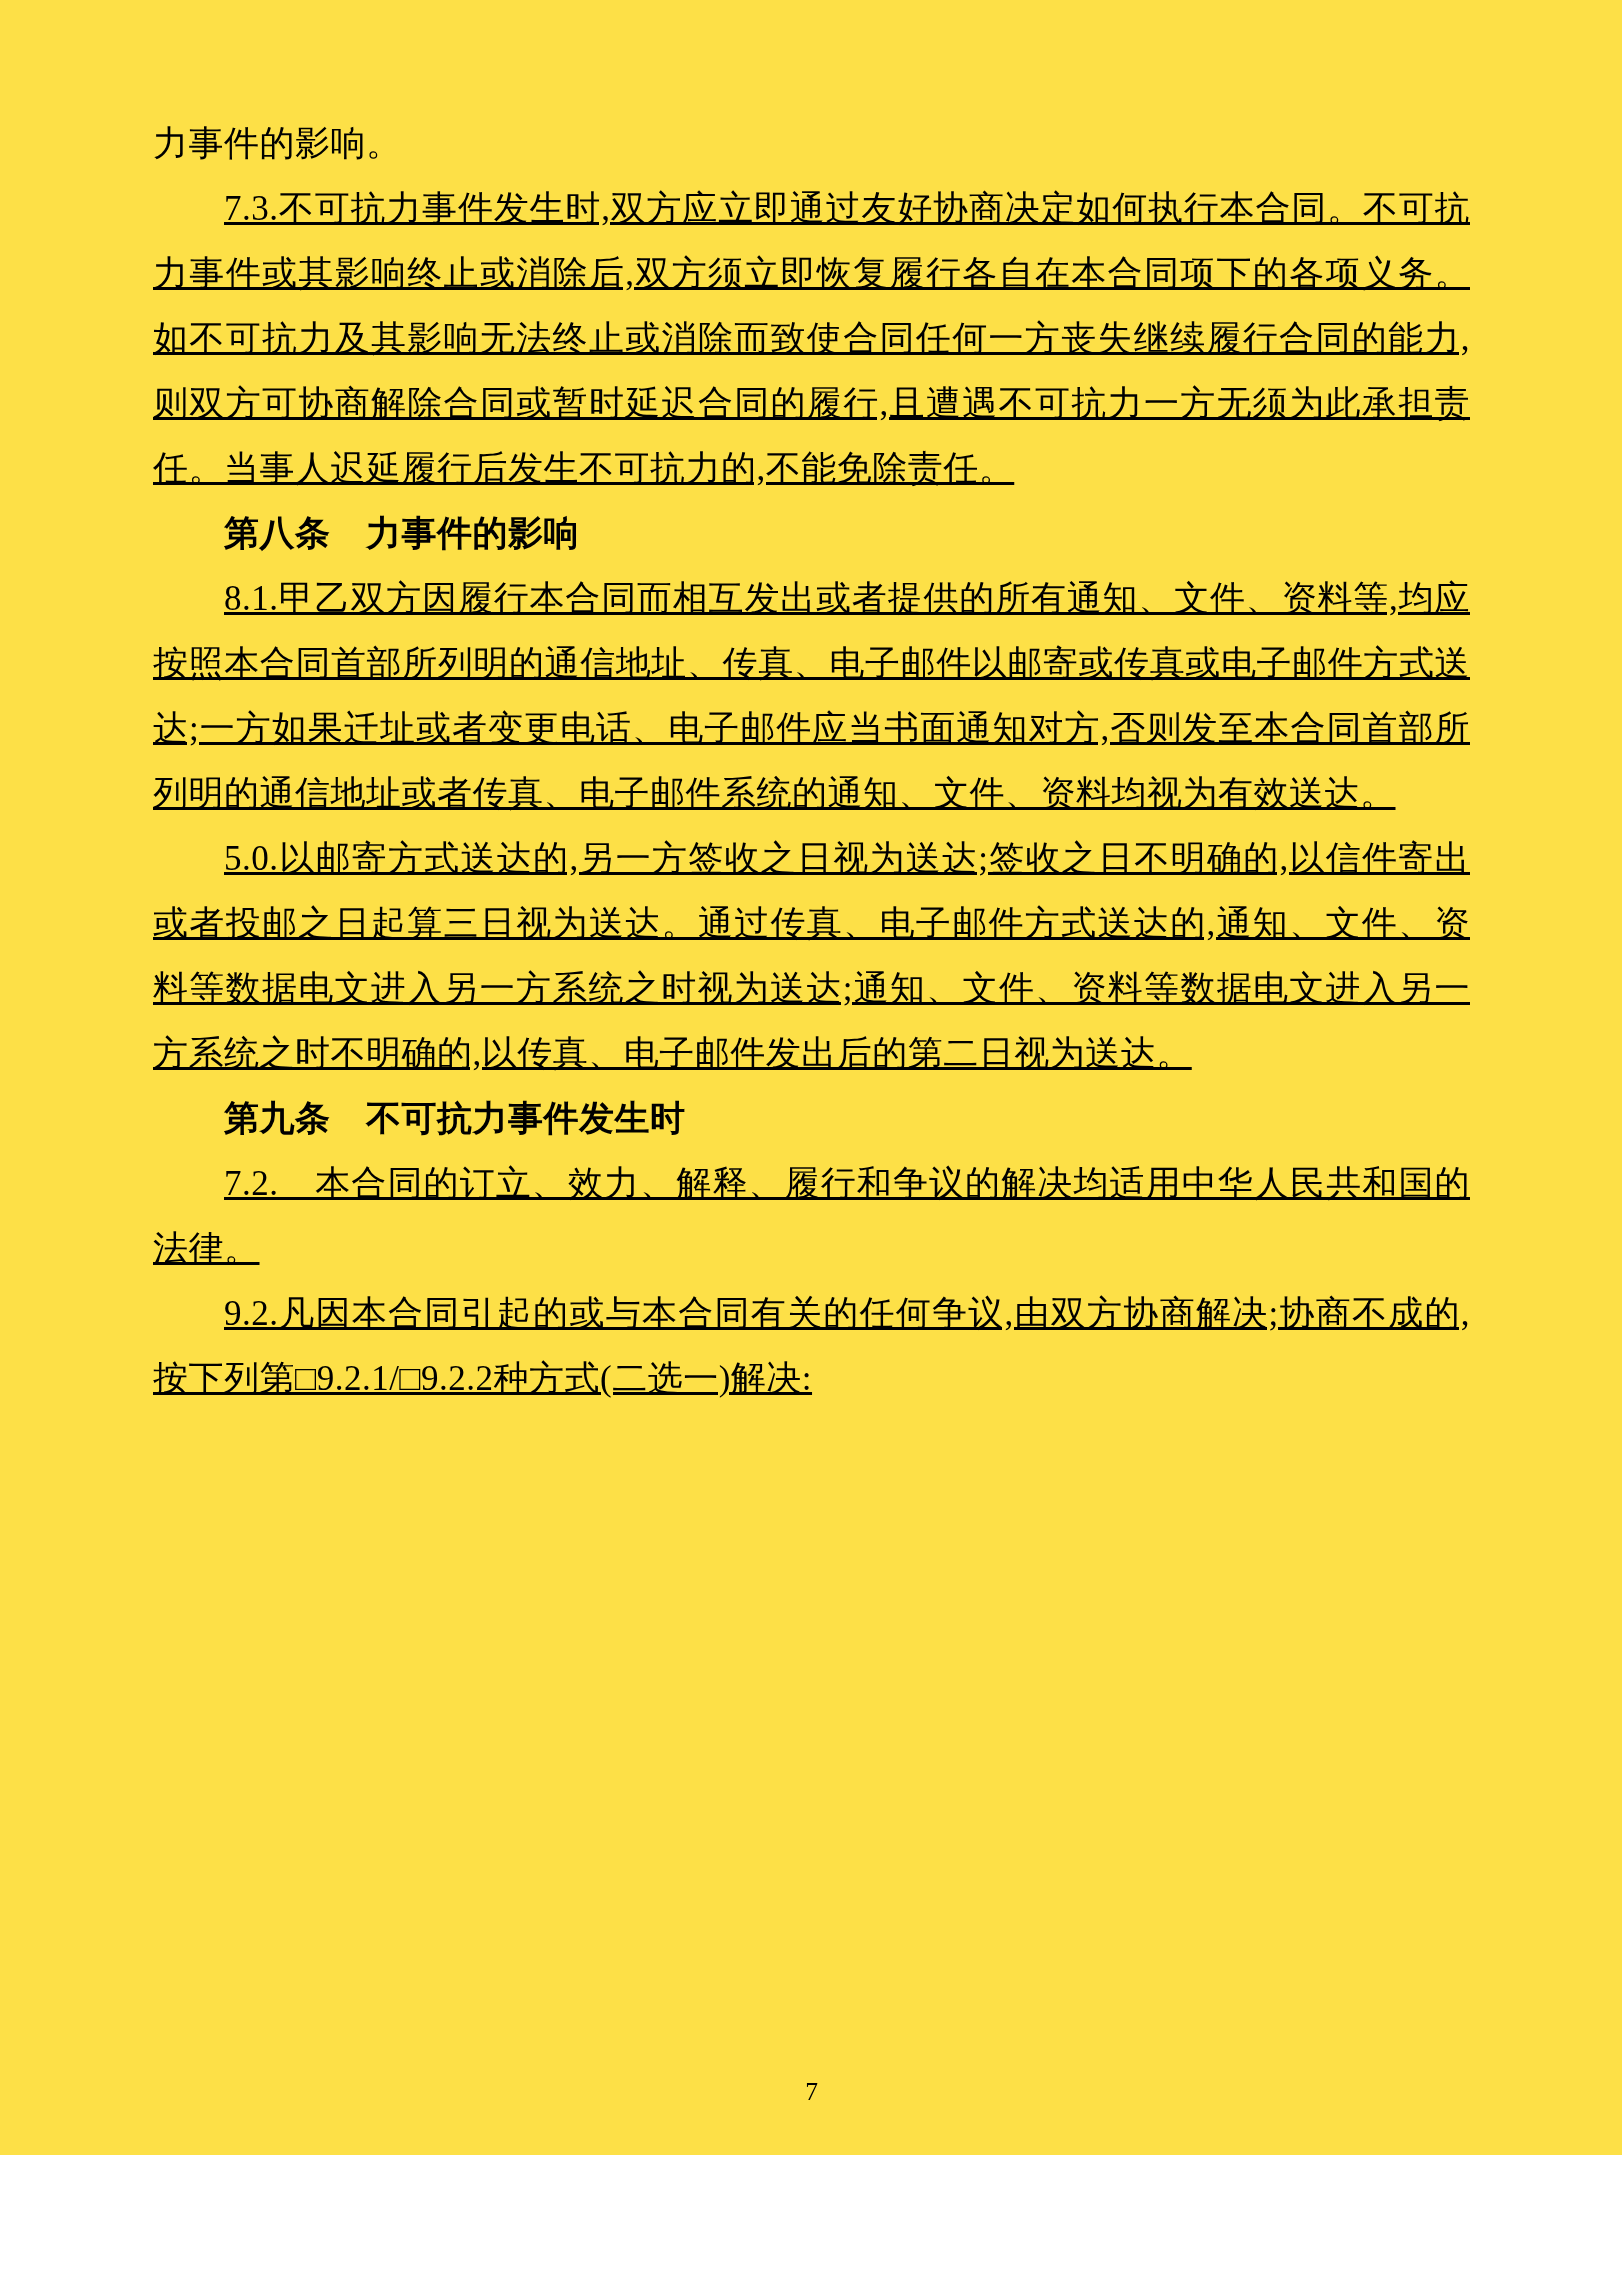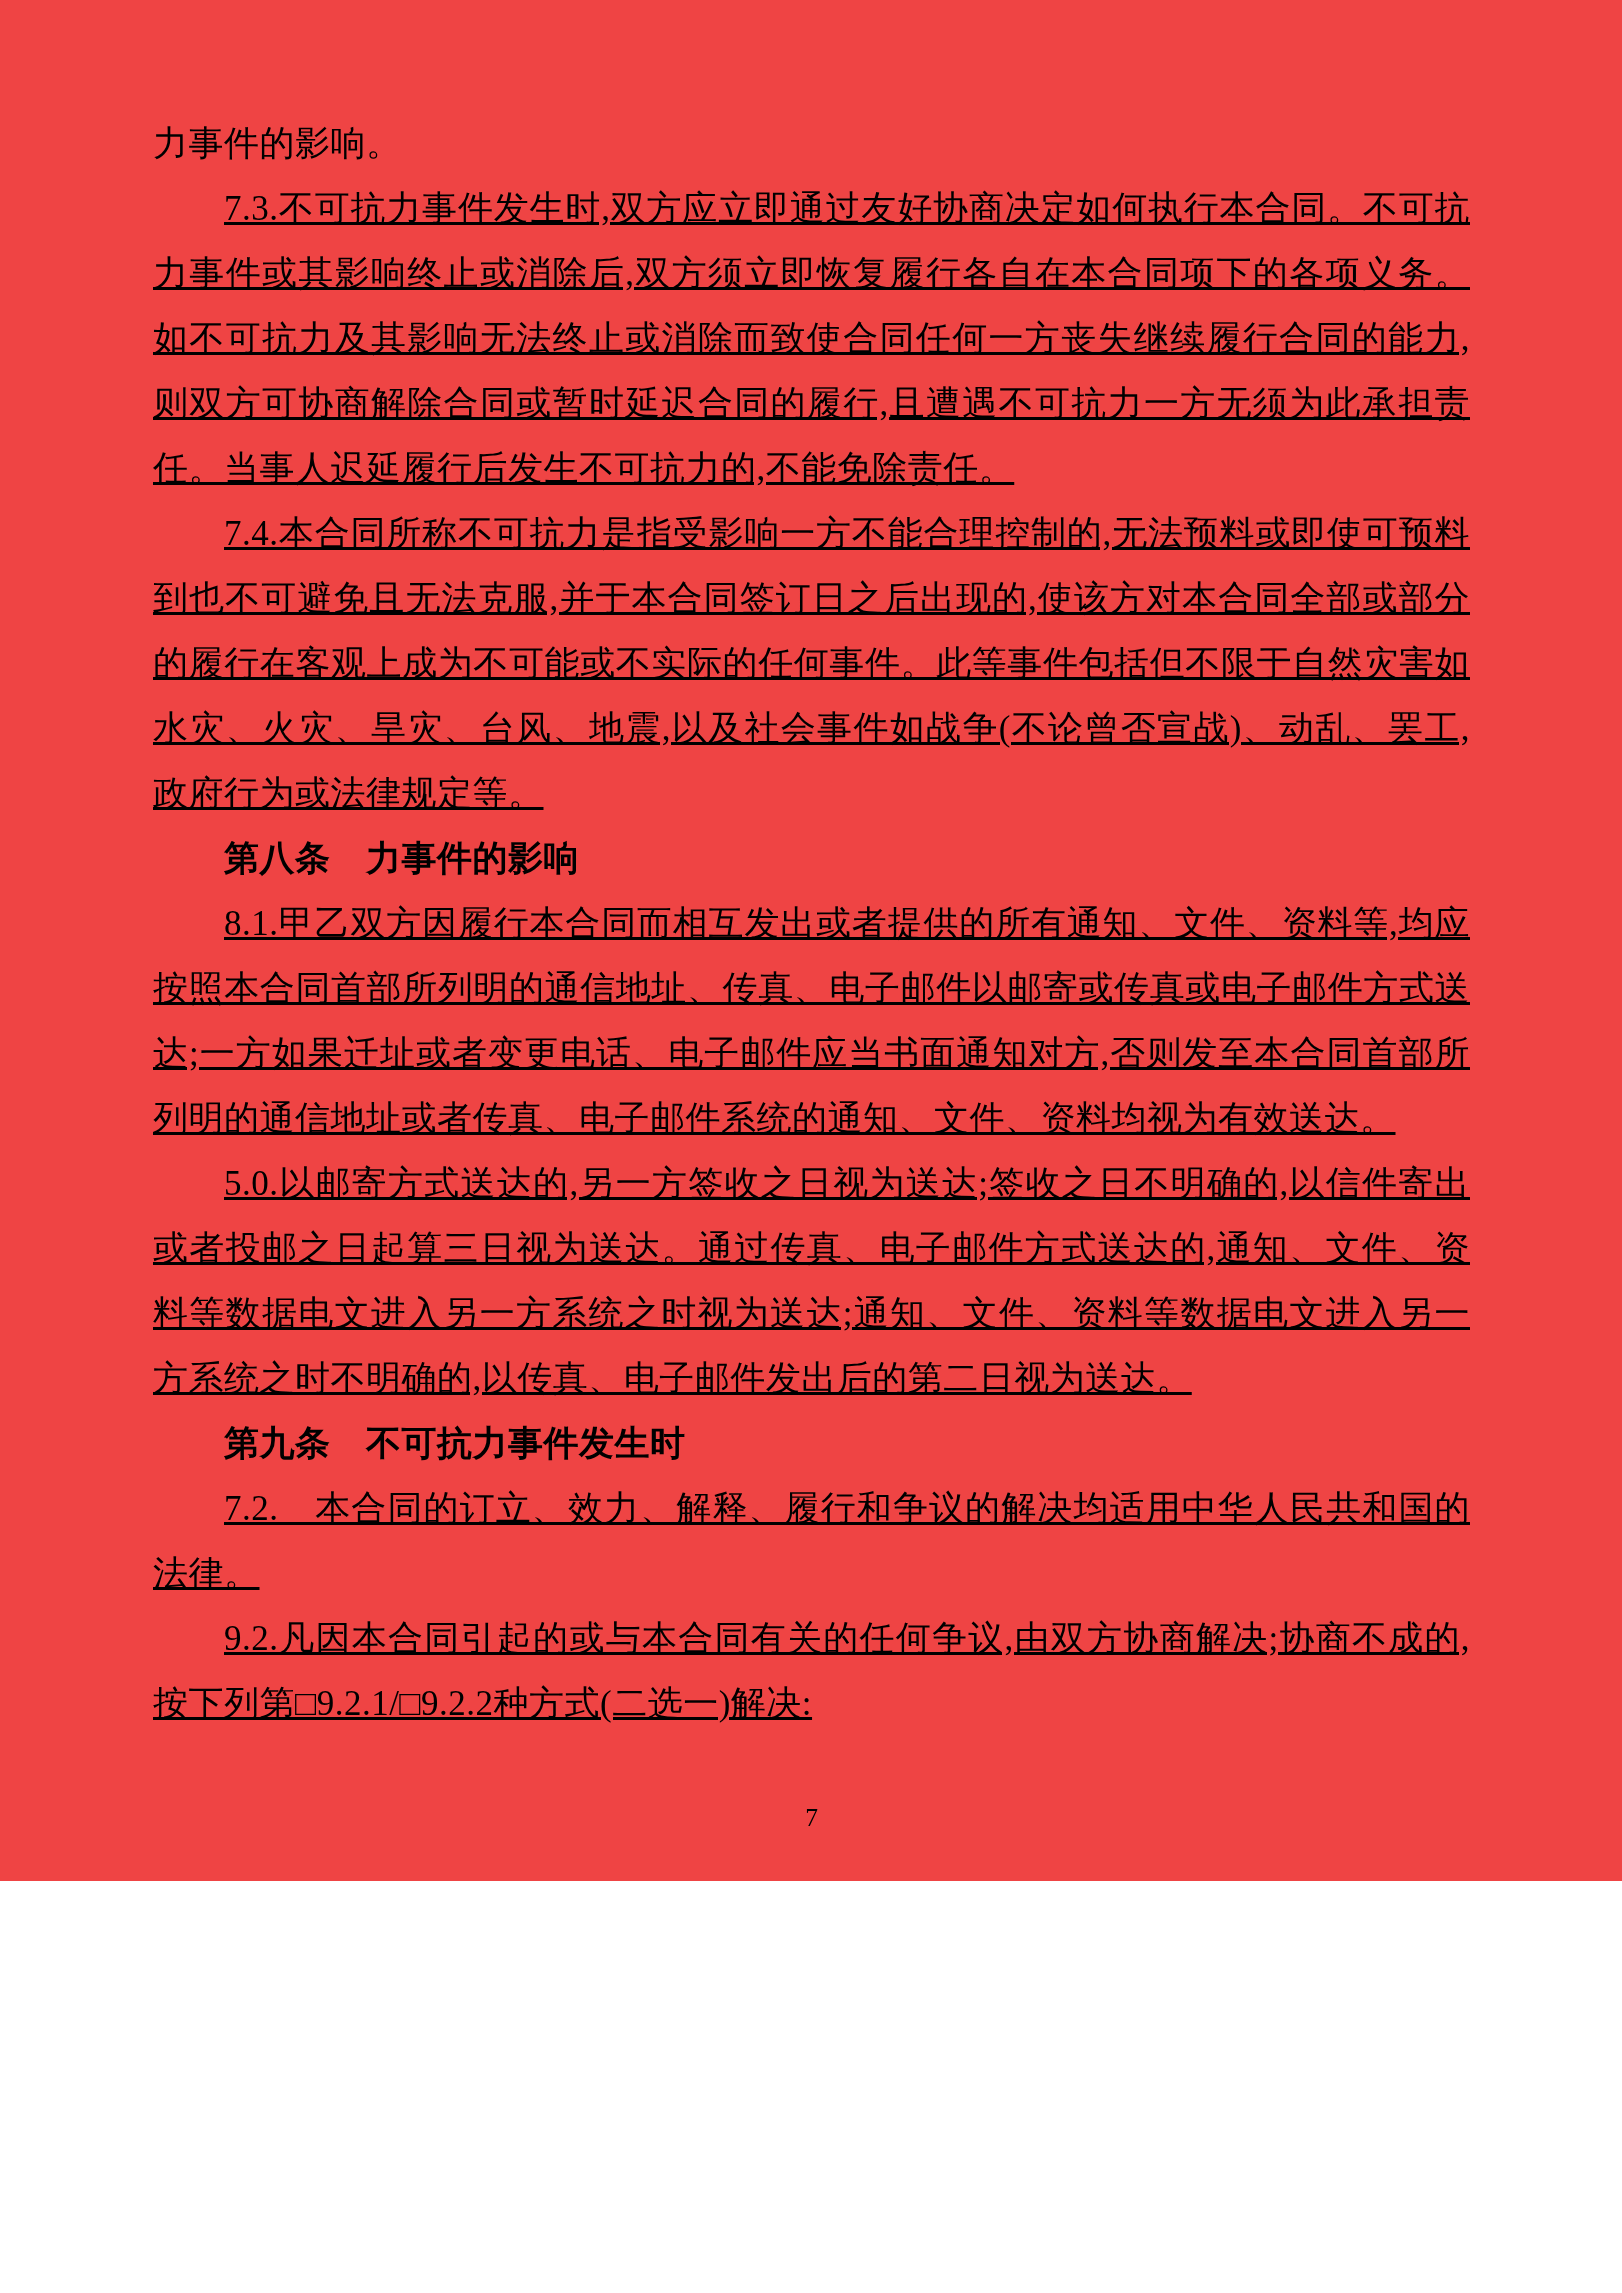--- a/index.html
+++ b/index.html
@@ -10,23 +10,23 @@
   body {
     width: 1623px;
     height: 2294px;
     position: relative;
     font-family: "Liberation Serif", "DejaVu Serif", serif;
     color: #000000;
   }
   .page {
     box-sizing: border-box;
     width: 1623px;
-    height: 1881px;
+    height: 2155px;
     padding: 111px 153px 0 153px;
-    background: #ef4444;
+    background: #fde047;
     position: relative;
   }
   .para {
     margin: 0;
     font-size: 35px;
     line-height: 65px;
     text-align: justify;
     letter-spacing: 0.5px;
     word-break: break-all;
   }
@@ -50,21 +50,20 @@
 </style>
 </head>
 <body>
 
 <div class="page">
 
   <p class="para plain">力事件的影响。</p>
 
   <p class="para indent">7.3.不可抗力事件发生时,双方应立即通过友好协商决定如何执行本合同。不可抗力事件或其影响终止或消除后,双方须立即恢复履行各自在本合同项下的各项义务。如不可抗力及其影响无法终止或消除而致使合同任何一方丧失继续履行合同的能力,则双方可协商解除合同或暂时延迟合同的履行,且遭遇不可抗力一方无须为此承担责任。当事人迟延履行后发生不可抗力的,不能免除责任。</p>
 
-  <p class="para indent">7.4.本合同所称不可抗力是指受影响一方不能合理控制的,无法预料或即使可预料到也不可避免且无法克服,并于本合同签订日之后出现的,使该方对本合同全部或部分的履行在客观上成为不可能或不实际的任何事件。此等事件包括但不限于自然灾害如水灾、火灾、旱灾、台风、地震,以及社会事件如战争(不论曾否宣战)、动乱、罢工,政府行为或法律规定等。</p>
 
   <p class="para heading">第八条　力事件的影响</p>
 
   <p class="para indent">8.1.甲乙双方因履行本合同而相互发出或者提供的所有通知、文件、资料等,均应按照本合同首部所列明的通信地址、传真、电子邮件以邮寄或传真或电子邮件方式送达;一方如果迁址或者变更电话、电子邮件应当书面通知对方,否则发至本合同首部所列明的通信地址或者传真、电子邮件系统的通知、文件、资料均视为有效送达。</p>
 
   <p class="para indent">5.0.以邮寄方式送达的,另一方签收之日视为送达;签收之日不明确的,以信件寄出或者投邮之日起算三日视为送达。通过传真、电子邮件方式送达的,通知、文件、资料等数据电文进入另一方系统之时视为送达;通知、文件、资料等数据电文进入另一方系统之时不明确的,以传真、电子邮件发出后的第二日视为送达。</p>
 
   <p class="para heading">第九条　不可抗力事件发生时</p>
 
   <p class="para indent">7.2.　本合同的订立、效力、解释、履行和争议的解决均适用中华人民共和国的法律。</p>

